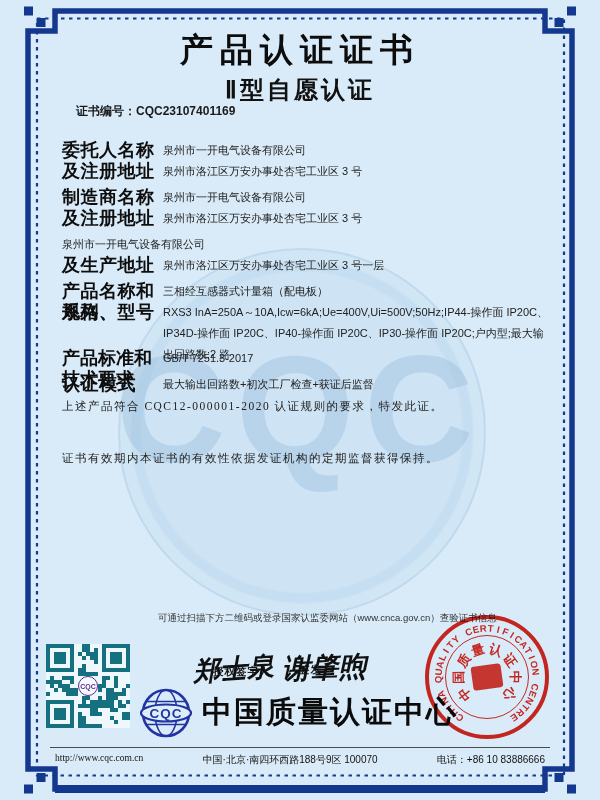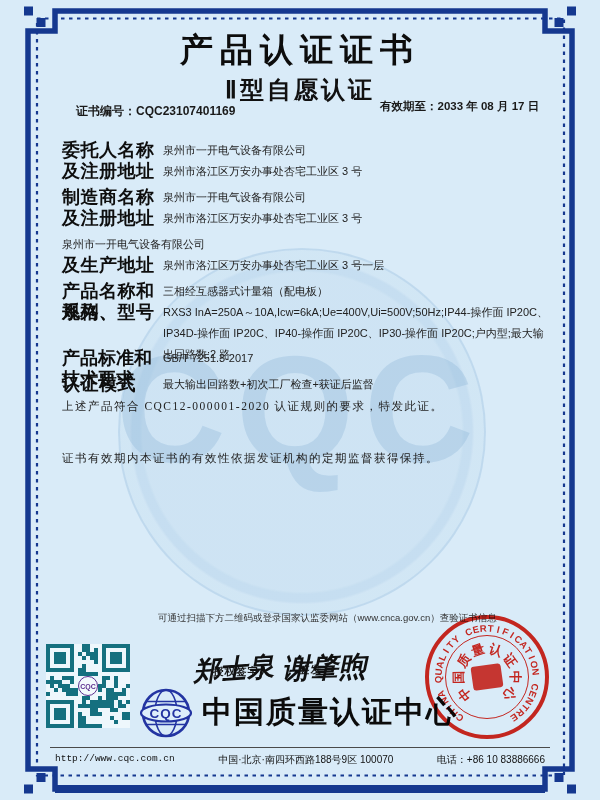--- a/index.html
+++ b/index.html
@@ -49,21 +49,21 @@
   
   .sig-label{position:absolute;z-index:2;font-size:10.5px;font-weight:600;letter-spacing:1px;margin-top:24px;}
   .signature{position:absolute;z-index:2;font-family:"Liberation Serif","DejaVu Serif",serif;
     font-style:italic;font-weight:bold;color:#101010;white-space:nowrap;}
   
   .org-logo{position:absolute;left:140px;top:687px;width:52px;height:52px;z-index:2;}
   .org-name{position:absolute;left:202px;top:692px;z-index:2;font-size:30px;font-weight:900;letter-spacing:2px;color:#0b0b0b;white-space:nowrap;text-align:right;}
   
   .sep{position:absolute;left:50px;top:747px;width:500px;height:1px;background:#4a4a4a;z-index:2;}
   .footer{position:absolute;left:55px;top:753px;width:490px;display:flex;justify-content:space-between;z-index:2;font-size:10px;color:#111;white-space:nowrap;}
-  .footer .site{font-family:Liberation Mono, monospace;font-size:9.5px;}
+  .footer .site{font-family:Liberation Serif, serif;font-size:9.5px;}
   
   .stamp{position:absolute;left:425px;top:615px;width:124px;height:124px;z-index:4;
     border-radius:50%;border:4.5px solid #e4180f;opacity:.93;mix-blend-mode:multiply;}
   .stamp-inner-ring{position:absolute;inset:16px;border-radius:50%;border:1.5px solid #e4180f;}
   .stamp .arc-ch{position:absolute;left:50%;top:50%;color:#e4180f;font-weight:bold;}
   .stamp-ring-text .arc-ch{font-size:9.5px;font-family:"Liberation Sans",sans-serif;}
   .stamp-cn-text .arc-ch{font-size:13px;}
   .stamp-seal{position:absolute;left:50%;top:50%;width:30px;height:24px;margin:-12px 0 0 -15px;
     background:#e4180f;border-radius:3px;transform:rotate(-8deg);opacity:.92;}
 </style>
@@ -89,21 +89,20 @@
   <div class="wm-globe"></div>
   <div class="wm-text">CQC</div>
 
   <div class="title">产品认证证书</div>
   <div class="subtitle">Ⅱ型自愿认证</div>
 
   <div class="certno">
     <span class="kai">证书编号：</span><span>CQC23107401169</span>
   </div>
   <div class="dates">
-    <div><span class="kai">有效期至：</span><span>2033 年 08 月 17 日</span></div>
   </div>
 
   <div class="line" style="top:140px">
     <div class="lbl">委托人名称</div>
     <div class="val">泉州市一开电气设备有限公司</div>
   </div>
   <div class="line" style="top:161px">
     <div class="lbl">及注册地址</div>
     <div class="val">泉州市洛江区万安办事处杏宅工业区 3 号</div>
   </div>

